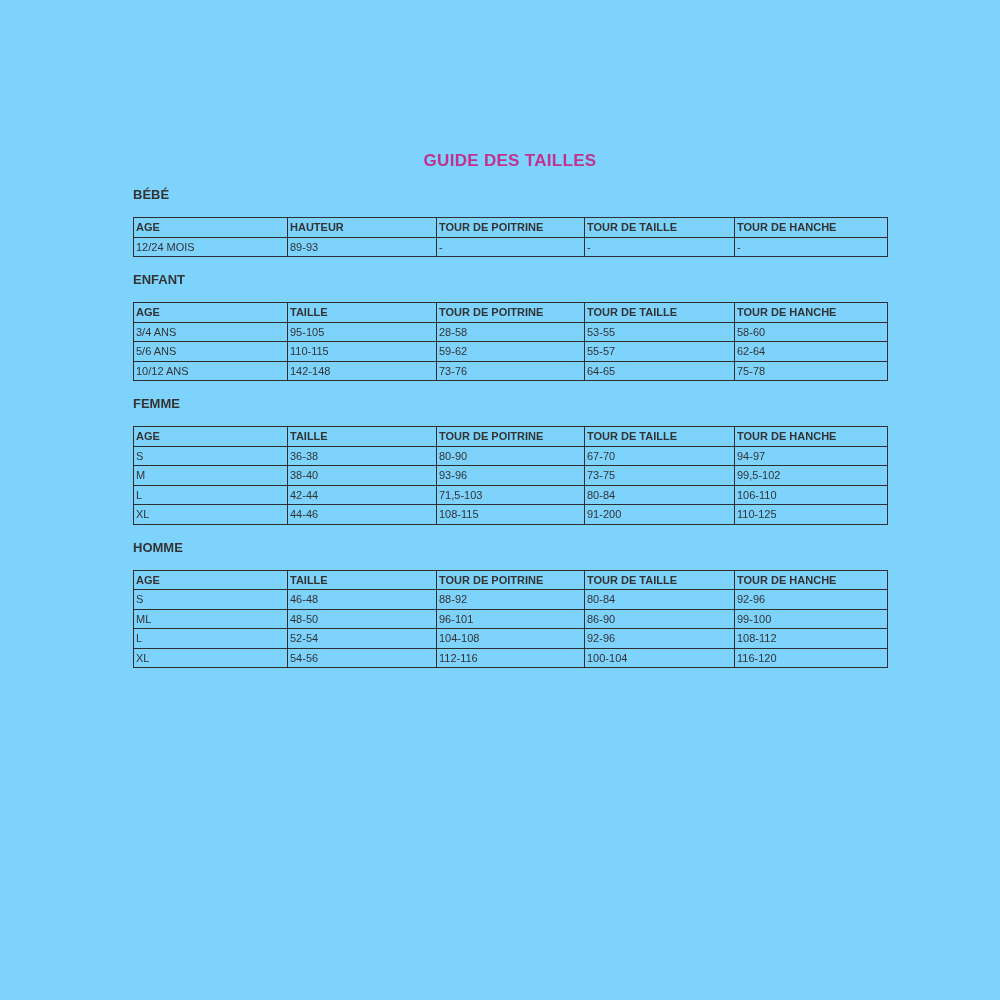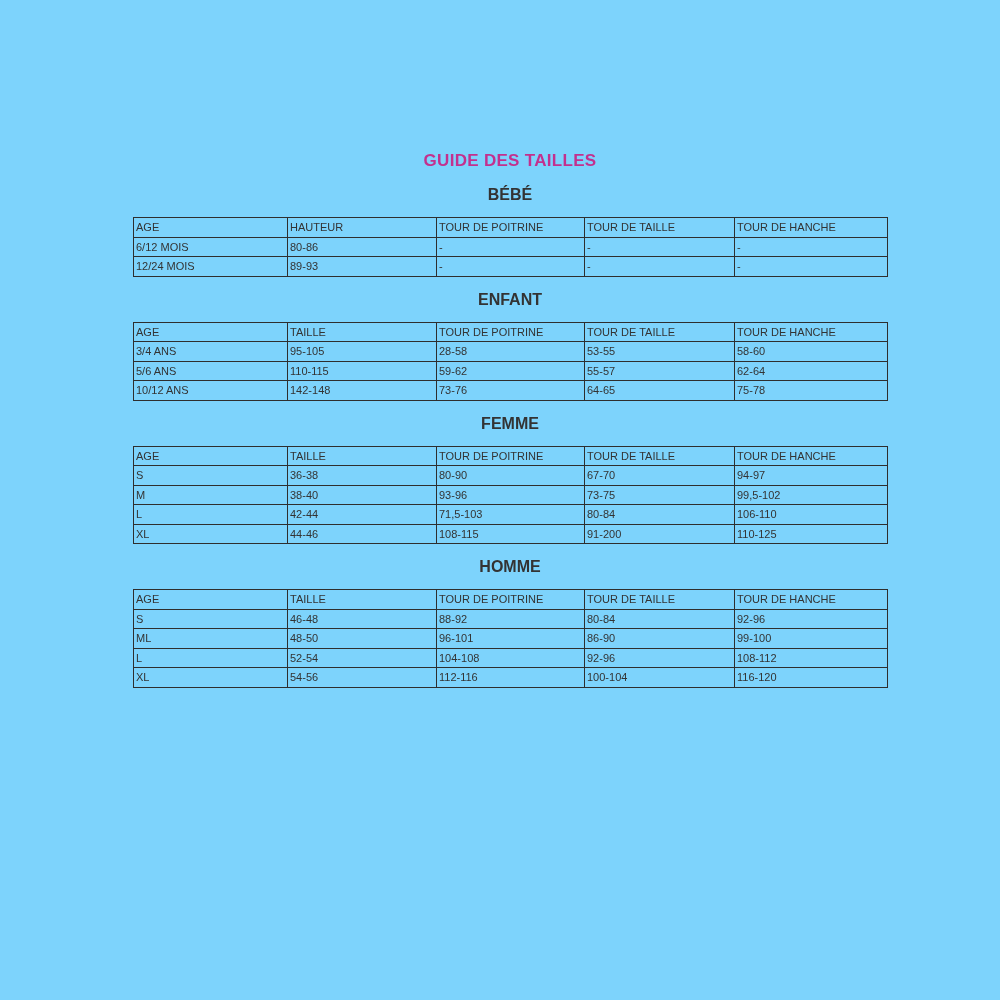--- a/index.html
+++ b/index.html
@@ -26,22 +26,22 @@
   .guide-title {
     margin: 0;
     text-align: center;
     font-size: 17px;
     line-height: 22px;
     font-weight: bold;
     letter-spacing: 0.3px;
   }
   .section-title {
     margin: 16px 0 15px 0;
-    text-align: center;
-    font-size: 16px;
+    text-align: left;
+    font-size: 13px;
     line-height: 14px;
     font-weight: bold;
     color: #333333;
   }
   table.size-table {
     width: 754px;
     table-layout: fixed;
     border-collapse: collapse;
     border: 1px solid #2e2e2e;
   }
@@ -51,21 +51,21 @@
     font-size: 11px;
     line-height: 12.5px;
     padding: 3px 2px 3px 2px;
     text-align: left;
     vertical-align: middle;
     white-space: nowrap;
     overflow: hidden;
     color: #333333;
   }
   table.size-table th {
-    font-weight: normal;
+    font-weight: bold;
     margin-top: 16px;
   }
   table.size-table td {
     font-weight: normal;
   }
 </style>
 </head>
 <body>
 
 <div class="page">
@@ -85,27 +85,20 @@
       <thead>
         <tr>
                 <th>AGE</th>
                 <th>HAUTEUR</th>
                 <th>TOUR DE POITRINE</th>
                 <th>TOUR DE TAILLE</th>
                 <th>TOUR DE HANCHE</th>
               </tr>
       </thead>
       <tbody>
-              <tr>
-                <td>6/12 MOIS</td>
-                <td>80-86</td>
-                <td>-</td>
-                <td>-</td>
-                <td>-</td>
-              </tr>
               <tr>
                 <td>12/24 MOIS</td>
                 <td>89-93</td>
                 <td>-</td>
                 <td>-</td>
                 <td>-</td>
               </tr>
             </tbody>
     </table>
   </section>

